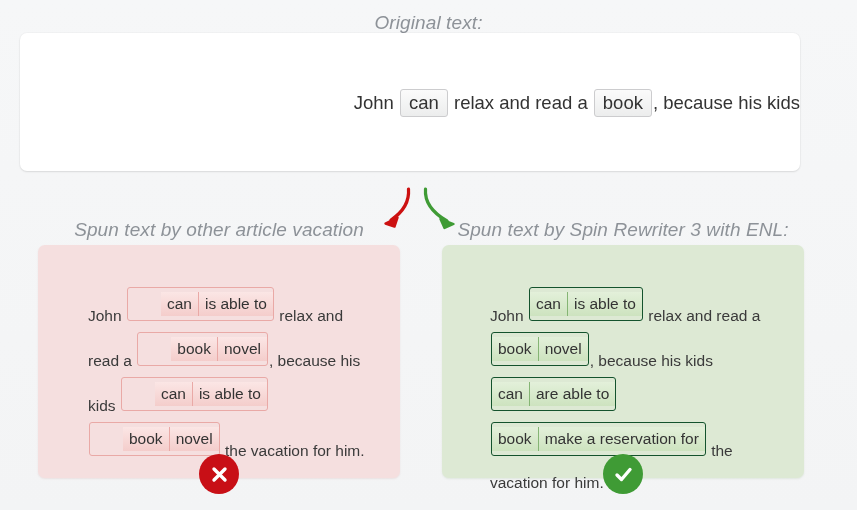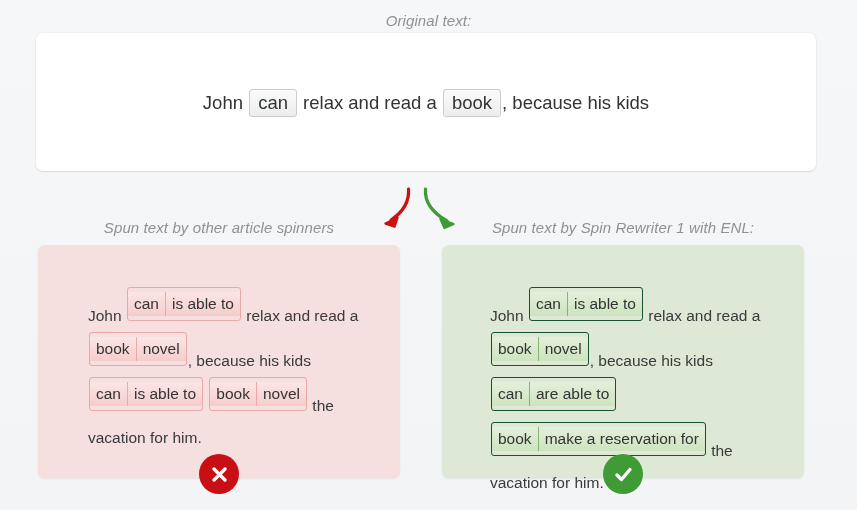--- a/index.html
+++ b/index.html
@@ -19,21 +19,21 @@
   .page {
     position: relative;
     width: 857px;
     height: 510px;
     background: linear-gradient(180deg, #f6f7f8 0%, #f3f4f5 100%);
   }
 
   
   .caption {
     font-style: italic;
-    font-size: 15px;
+    font-size: 19px;
     color: #8d9298;
     text-align: center;
     letter-spacing: .1px;
     white-space: nowrap;
   }
   #original-caption {
     position: absolute;
     left: 0; top: 12px;
     width: 857px;
   }
@@ -44,28 +44,28 @@
   }
   #right-caption {
     position: absolute;
     left: 442px; top: 219px;
     width: 362px;
   }
 
   
   #original-card {
     position: absolute;
-    left: 36px; top: 33px;
+    left: 20px; top: 33px;
     width: 780px; height: 138px;
     background: #ffffff;
     border-radius: 7px;
     box-shadow: 0 1px 2px rgba(0,0,0,.10), 0 0 0 1px rgba(0,0,0,.02);
     display: flex;
     align-items: center;
-    justify-content: center;
+    justify-content: flex-end;
   }
   #original-text {
     text-align: center;
     font-size: 18.5px;
     line-height: 35px;
     color: #333333;
     max-width: 560px;
   }
   #original-text .w { white-space: nowrap; }
 
@@ -131,20 +131,21 @@
   .pair .seg {
     display: inline-block;
     padding: 1px 6px 2px 6px;
     font-size: 15.5px;
     line-height: 21px;
     color: #333333;
   }
   
   #panel-bad .pair {
     border: 1px solid #e9a9a6;
+    padding-left: 33px;
   }
   #panel-bad .pair .seg {
     background: linear-gradient(180deg, #fbe6e5 0%, #f4cdcb 100%);
   }
   #panel-bad .pair .seg + .seg {
     border-left: 1px solid #e9a9a6;
   }
   
   #panel-good .pair {
     border: 1px solid #14532d;
@@ -194,23 +195,23 @@
         <path d="M33.5 3 C 34.5 16, 28 26, 16 34" stroke="#cc1111" stroke-width="3.2" fill="none" stroke-linecap="round"></path>
         <path d="M10.5 37.5 L 22.5 31.5 L 19.5 40.5 Z" fill="#cc1111" stroke="#cc1111" stroke-width="2.4" stroke-linejoin="round"></path>
       </g>
       <g>
         <path d="M50.5 3 C 49.5 16, 58 27, 72 35" stroke="#3f9b35" stroke-width="3.2" fill="none" stroke-linecap="round"></path>
         <path d="M78.5 38 L 65.5 33 L 69.5 42 Z" fill="#3f9b35" stroke="#3f9b35" stroke-width="2.4" stroke-linejoin="round"></path>
       </g>
     </svg>
   </div>
 
-  <div id="left-caption" class="caption">Spun text by other article spinners</div>
-
-  <div id="right-caption" class="caption">Spun text by Spin Rewriter 1 with ENL:</div>
+  <div id="left-caption" class="caption">Spun text by other article vacation</div>
+
+  <div id="right-caption" class="caption">Spun text by Spin Rewriter 3 with ENL:</div>
 
   <div id="panel-bad" class="panel">
     <div class="panel-text"><span>John</span> <span class="pair"><span class="seg">can</span><span class="seg">is able to</span></span> <span>relax and read a</span> <span class="pair"><span class="seg">book</span><span class="seg">novel</span></span><span>, because his kids</span> <span class="pair"><span class="seg">can</span><span class="seg">is able to</span></span> <span class="pair"><span class="seg">book</span><span class="seg">novel</span></span> <span>the vacation for him.</span> </div>
   </div>
 
   <div id="panel-good" class="panel">
     <div class="panel-text"><span>John</span> <span class="pair"><span class="seg">can</span><span class="seg">is able to</span></span> <span>relax and read a</span> <span class="pair"><span class="seg">book</span><span class="seg">novel</span></span><span>, because his kids</span> <span class="pair"><span class="seg">can</span><span class="seg">are able to</span></span> <span class="pair"><span class="seg">book</span><span class="seg">make a reservation for</span></span> <span>the vacation for him.</span> </div>
   </div>
 
   <div id="badge-bad" class="badge">

